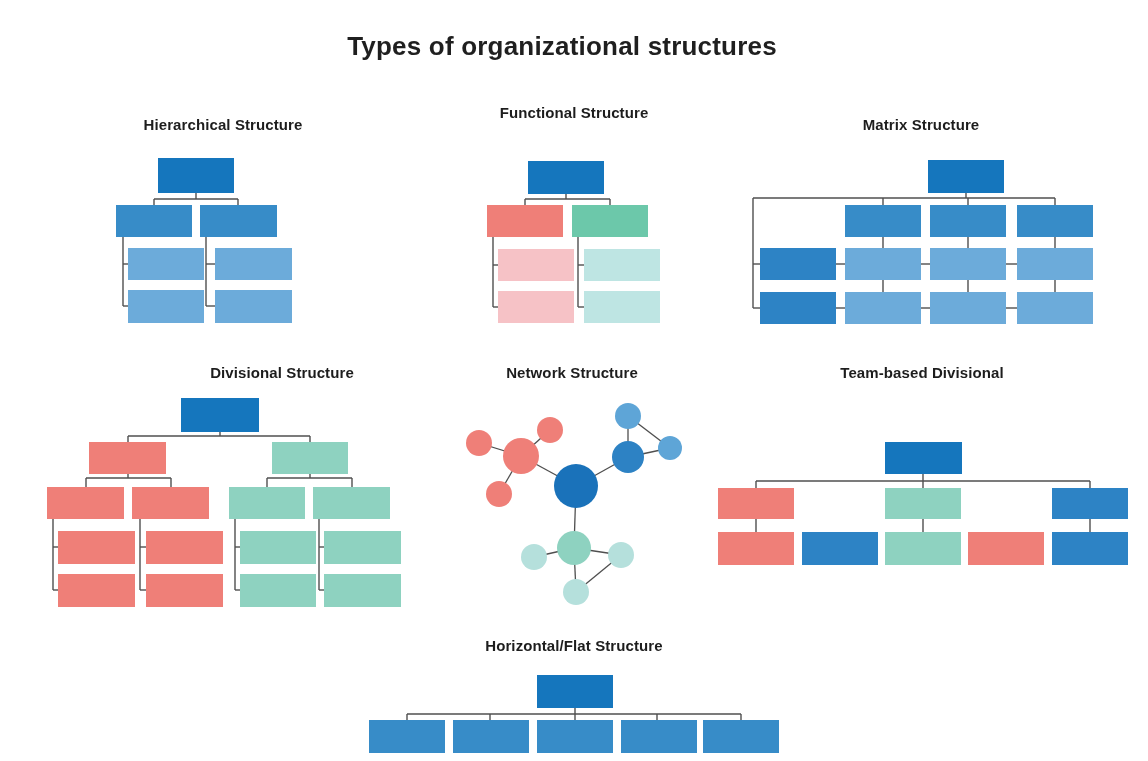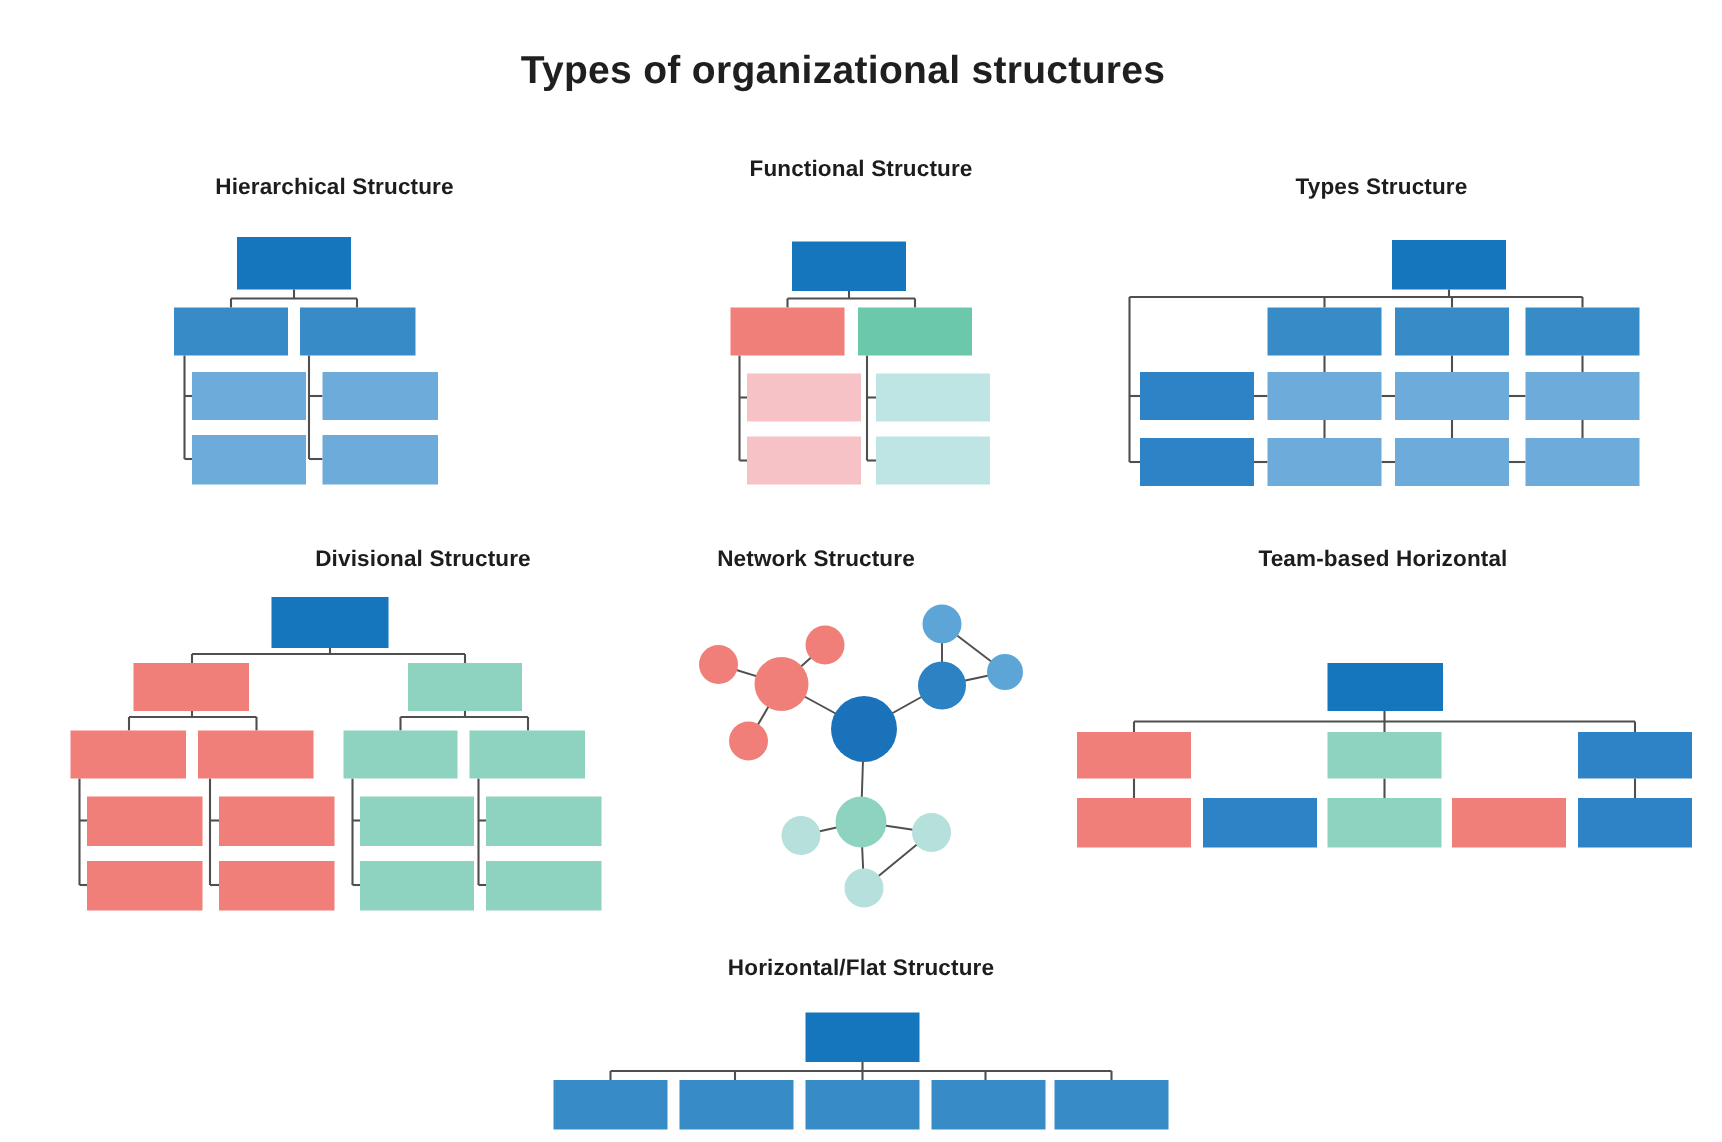--- a/index.html
+++ b/index.html
@@ -193,19 +193,19 @@
         <rect x="369" y="720" width="76" height="33" fill="#378cc8"></rect>
         <rect x="453" y="720" width="76" height="33" fill="#378cc8"></rect>
         <rect x="537" y="720" width="76" height="33" fill="#378cc8"></rect>
         <rect x="621" y="720" width="76" height="33" fill="#378cc8"></rect>
         <rect x="703" y="720" width="76" height="33" fill="#378cc8"></rect>
       </g>
     </svg>
 
   <div class="diagram-title" style="left:223px;top:116px;">Hierarchical Structure</div>
   <div class="diagram-title" style="left:574px;top:104px;">Functional Structure</div>
-  <div class="diagram-title" style="left:921px;top:116px;">Types Structure</div>
+  <div class="diagram-title" style="left:921px;top:116px;">Matrix Structure</div>
   <div class="diagram-title" style="left:234px;top:364px;margin-left:48px;">Divisional Structure</div>
-  <div class="diagram-title" style="left:544px;top:364px;text-align:center;">Network Structure</div>
-  <div class="diagram-title" style="left:922px;top:364px;">Team-based Horizontal</div>
+  <div class="diagram-title" style="left:572px;top:364px;text-align:center;">Network Structure</div>
+  <div class="diagram-title" style="left:922px;top:364px;">Team-based Divisional</div>
   <div class="diagram-title" style="left:574px;top:637px;">Horizontal/Flat Structure</div>
 
 </div>
 
 </body></html>

